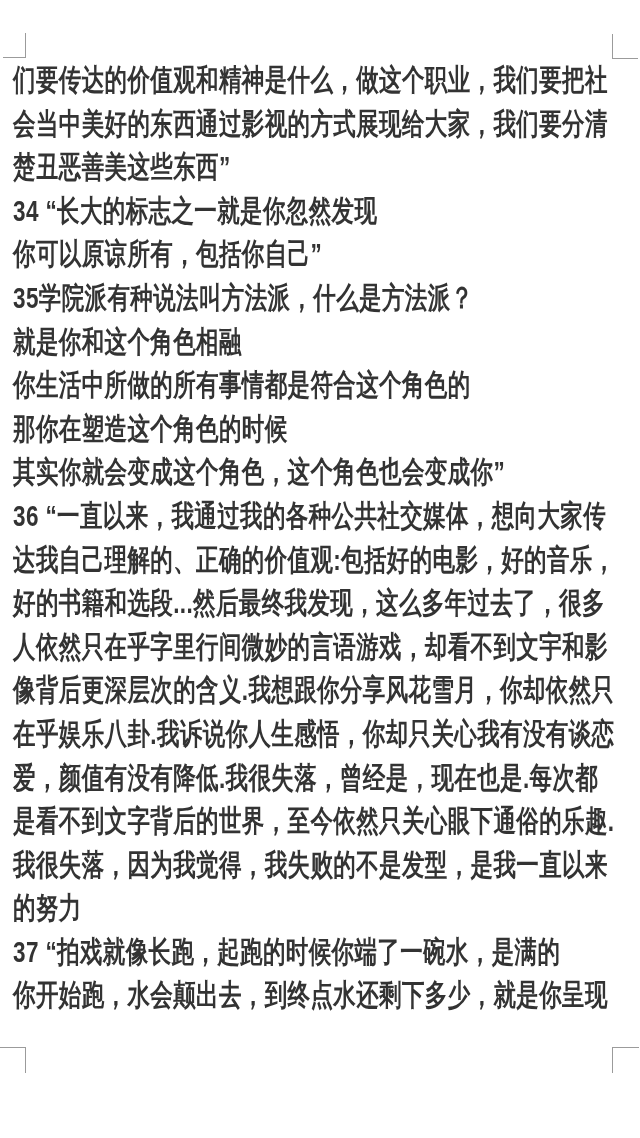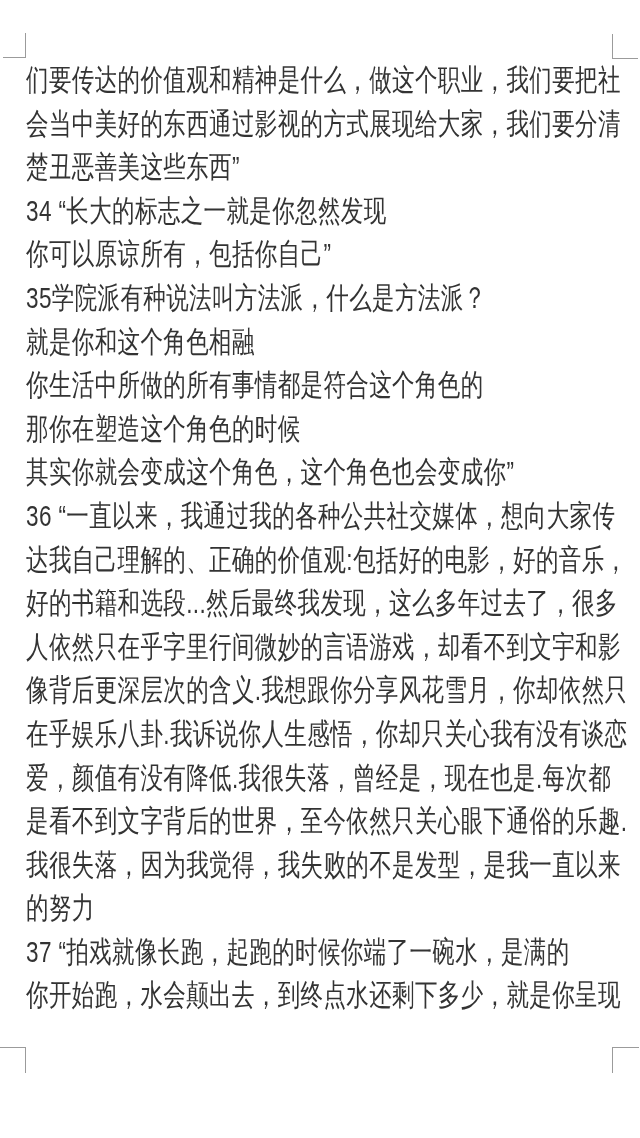--- a/index.html
+++ b/index.html
@@ -19,27 +19,27 @@
     position: relative;
     overflow: hidden;
     font-family: "Liberation Sans", sans-serif;
   }
   .page {
     position: absolute;
     inset: 0;
   }
   .text-block {
     position: absolute;
-    left: 26px;
+    left: 13px;
     top: 58px;
     width: 590px;
     color: var(--text);
     font-size: 30px;
     line-height: var(--lh);
-    font-weight: 400;
+    font-weight: 700;
   }
   .text-line {
     white-space: nowrap;
     height: var(--lh);
     transform: scaleX(0.75);
     transform-origin: 0 50%;
     letter-spacing: 0.5px;
   }
   .crop-mark {
     position: absolute;

